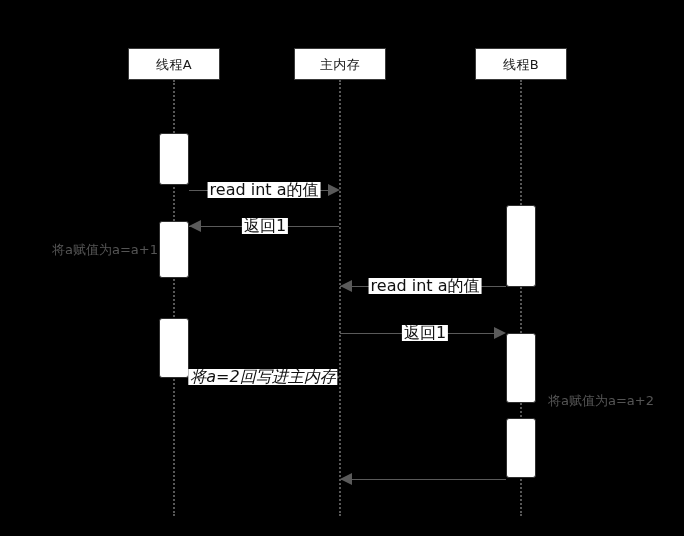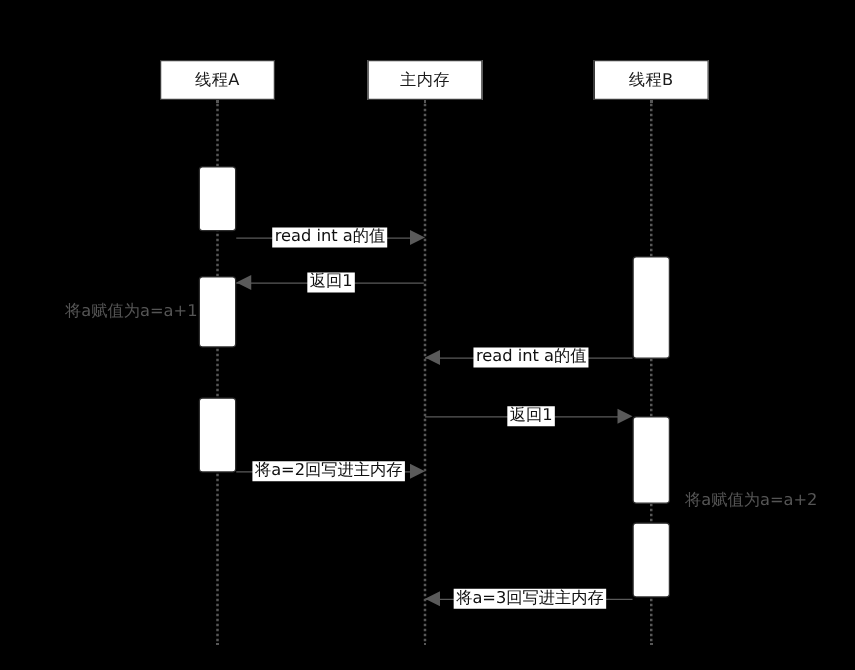--- a/index.html
+++ b/index.html
@@ -63,21 +63,21 @@
   .arrow-head.right {
     border-left: 12px solid #5a5a5a;
   }
   .arrow-head.left {
     border-right: 12px solid #5a5a5a;
   }
   .msg-label {
     position: absolute;
     background: #ffffff;
     color: #101010;
-    font-size: 13px;
+    font-size: 16px;
     line-height: 14px;
     padding: 1px 2px;
     white-space: nowrap;
     transform: translate(-50%, -50%);
   }
 
   
   .note {
     position: absolute;
     color: #555555;
@@ -126,22 +126,21 @@
   <div class="msg-line" style="left:340px; top:286px; width:166px;"></div>
   <div class="arrow-head left" style="left:340px; top:280px;"></div>
   <div class="msg-label" style="left:425px; top:286px;">read int a的值</div>
 
   <div class="msg-line" style="left:340px; top:333px; width:155px;"></div>
   <div class="arrow-head right" style="left:494px; top:327px;"></div>
   <div class="msg-label" style="left:425px; top:333px;">返回1</div>
 
   <div class="msg-line" style="left:189px; top:377px; width:140px;"></div>
   <div class="arrow-head right" style="left:328px; top:371px;"></div>
-  <div class="msg-label" style="left:263px; top:377px;">将a=2回写进主内存</div>
+  <div class="msg-label" style="left:263px; top:377px;font-style:italic;">将a=2回写进主内存</div>
 
   <div class="msg-line" style="left:340px; top:479px; width:166px;"></div>
   <div class="arrow-head left" style="left:340px; top:473px;"></div>
-  <div class="msg-label" style="left:424px; top:479px;">将a=3回写进主内存</div>
 
   <div class="note right-align" style="left:158px; top:250px;">将a赋值为a=a+1</div>
   <div class="note" style="left:548px; top:369px;margin-top:32px;">将a赋值为a=a+2</div>
 
 </div>
 
 </body></html>

